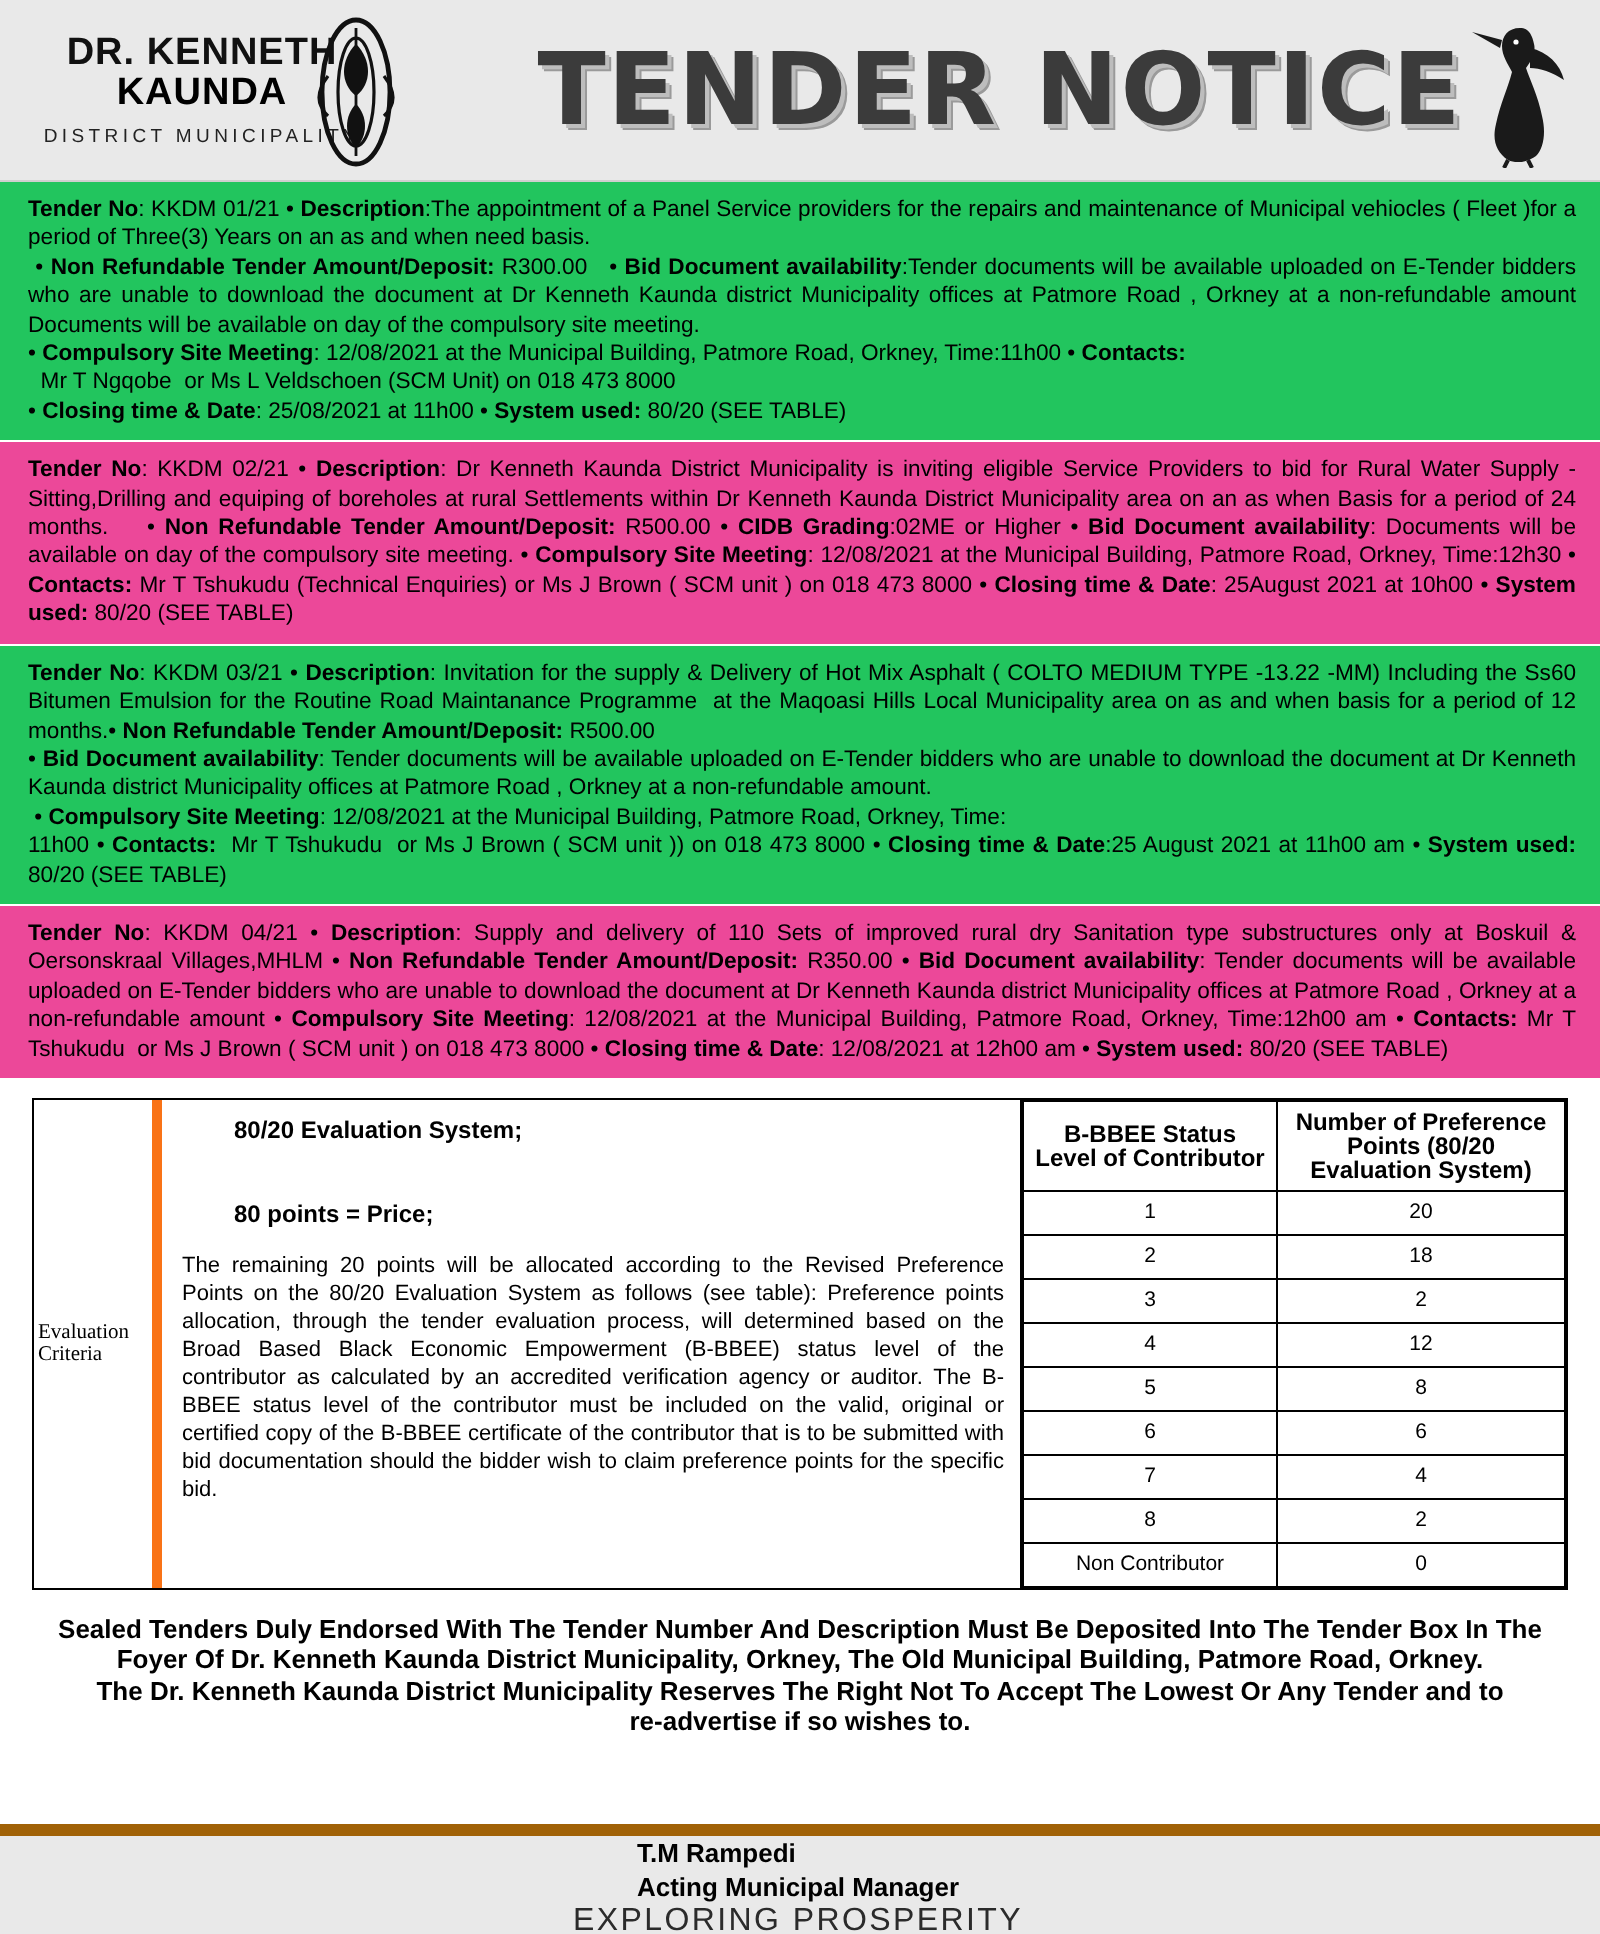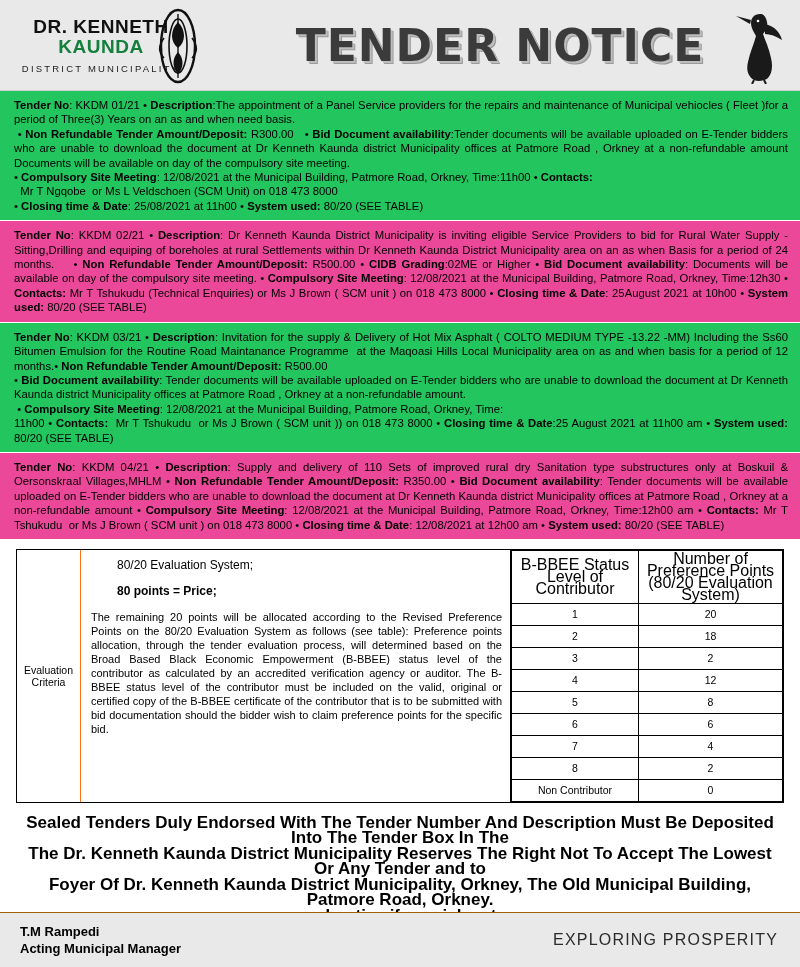--- a/index.html
+++ b/index.html
@@ -42,21 +42,21 @@
     font-weight: bold;
     letter-spacing: 0.5px;
     line-height: 20px;
     color: #111;
   }
   .logo-line2 {
     font-size: 19px;
     font-weight: bold;
     letter-spacing: 0.5px;
     line-height: 20px;
-    color: #15803d;
+    color: #000000;
   }
   .logo-sub {
     margin-top: 6px;
     font-size: 9.5px;
     letter-spacing: 2.2px;
     color: #222;
   }
   .crest {
     position: absolute;
     left: 152px;
@@ -64,21 +64,21 @@
     width: 52px;
     height: 76px;
   }
   .title-block {
     flex: 1;
     text-align: center;
     position: relative;
   }
   .tender-title {
     font-family: "DejaVu Sans", sans-serif;
-    font-size: 44px;
+    font-size: 50px;
     font-weight: bold;
     letter-spacing: 1px;
     color: #3b3b3b;
     text-shadow: 2px 2px 0 #bdbdbd, 3px 3px 0 #9a9a9a;
     white-space: nowrap;
   }
   .bird {
     position: absolute;
     right: 14px;
     top: 10px;
@@ -106,94 +106,96 @@
 
   
   .eval-wrap {
     margin: 10px 16px 6px 16px;
     border: 1px solid #000;
     display: flex;
     box-sizing: border-box;
   }
   .eval-criteria-label {
     width: 64px;
-    border-right: 1px solid #f97316;
+    border-right: 5px solid #f97316;
     display: flex;
     align-items: center;
     justify-content: center;
     font-size: 10.5px;
-    text-align: center;
     padding: 2px;
     box-sizing: border-box;
+    font-family: Liberation Serif, serif;
   }
   .eval-text {
     flex: 1;
     border-right: 1px solid #000;
     padding: 8px 8px 8px 10px;
     box-sizing: border-box;
     font-size: 11px;
     line-height: 14px;
     text-align: justify;
   }
   .eval-text .hdr1 {
-    font-weight: normal;
+    font-weight: bold;
     font-size: 12px;
     padding-left: 26px;
-    margin-bottom: 12px;
+    margin-bottom: 28px;
   }
   .eval-text .hdr2 {
     font-weight: bold;
     font-size: 12px;
     padding-left: 26px;
     margin-bottom: 12px;
   }
   .points-table {
     width: 272px;
     border-collapse: collapse;
     font-size: 10.5px;
   }
   .points-table th, .points-table td {
     border: 1px solid #000;
     text-align: center;
     padding: 2px 3px;
     font-weight: normal;
     line-height: 12px;
   }
   .points-table th {
-    font-size: 16px;
+    font-size: 12px;
     height: 40px;
     vertical-align: middle;
+    font-weight: bold;
   }
   .points-table td { height: 17px; }
   .points-table tr td:first-child { width: 120px; }
   .points-table thead th:first-child { width: 120px; }
 
   
   .notes {
     text-align: center;
-    font-size: 17px;
+    font-size: 13px;
     font-weight: bold;
     line-height: 15.5px;
     padding: 6px 22px 8px 22px;
   }
 
   
   .footer {
     position: absolute;
     left: 0;
     bottom: 0;
     width: 800px;
     height: 55px;
     background: #e9e9e9;
-    border-top: 1px solid #a16207;
+    border-top: 6px solid #a16207;
     display: flex;
     align-items: center;
     justify-content: space-between;
     box-sizing: border-box;
     padding: 0 22px 0 20px;
+    flex-direction: column;
   }
   .signatory {
     font-size: 13px;
     font-weight: bold;
     line-height: 17px;
   }
   .tagline {
     font-size: 16px;
     letter-spacing: 1.2px;
     color: #2b2b2b;
@@ -294,22 +296,22 @@
           <tr>
             <td>Non Contributor</td>
             <td>0</td>
           </tr>
         </tbody>
     </table>
   </div>
 
   <div class="notes">
     <div>Sealed Tenders Duly Endorsed With The Tender Number And Description Must Be  Deposited Into The Tender Box In The</div>
+    <div>Foyer Of Dr. Kenneth Kaunda District Municipality, Orkney, The Old Municipal Building, Patmore Road, Orkney.</div>
     <div>The Dr. Kenneth Kaunda District Municipality Reserves The Right Not To Accept The Lowest Or Any Tender and to</div>
-    <div>Foyer Of Dr. Kenneth Kaunda District Municipality, Orkney, The Old Municipal Building, Patmore Road, Orkney.</div>
     <div>re-advertise if so wishes to.</div>
   </div>
 
   <div class="footer">
     <div class="signatory">
       <div>T.M Rampedi</div>
       <div>Acting Municipal Manager</div>
     </div>
     <div class="tagline">EXPLORING PROSPERITY</div>
   </div>

